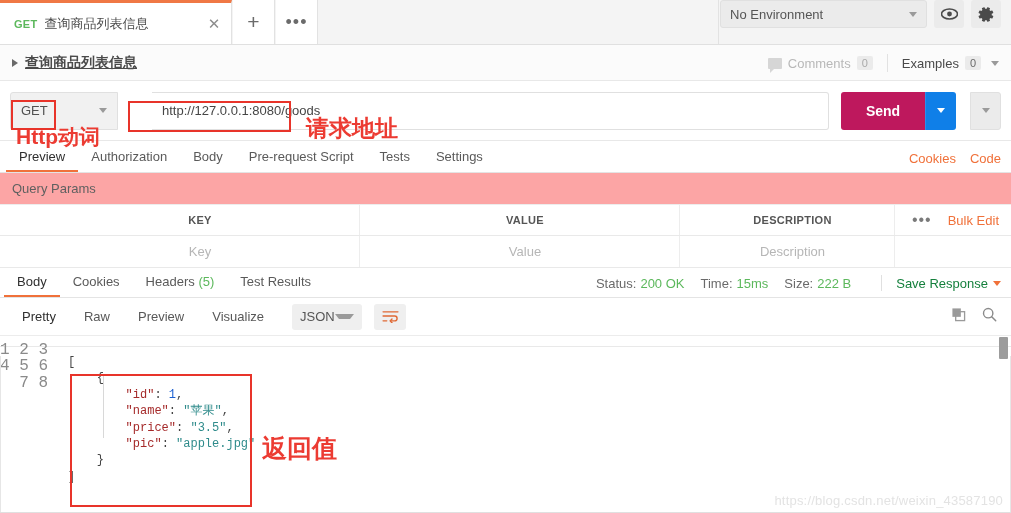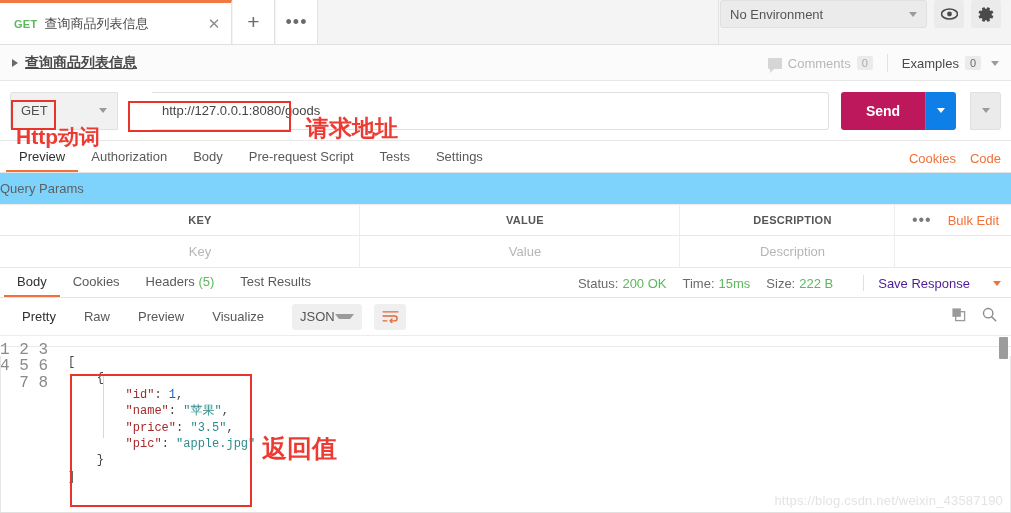--- a/index.html
+++ b/index.html
@@ -129,22 +129,22 @@
   .rtab{
     height:31px;line-height:31px;padding:0 13px;font-size:13px;color:#5a5a5a;cursor:pointer;
     box-sizing:border-box;white-space:nowrap;
   }
   .rtab.active{color:#2f2f2f;border-bottom:2px solid #f0713a;}
   .rtab .cnt{color:#5cb85c;}
   .req-tabs-right{position:absolute;right:10px;bottom:6px;display:flex;gap:14px;}
   .link-orange{color:#f0713a;font-size:13px;cursor:pointer;}
 
   
-  .qp-label{height:31px;line-height:31px;font-size:13px;color:#606060;
-    border-bottom:1px solid #ededed;background:#7dd3fc;}
+  .qp-label{height:31px;line-height:31px;padding-left:12px;font-size:13px;color:#606060;
+    border-bottom:1px solid #ededed;background:#fca5a5;}
   .ptable{background:#fff;}
   .ptable-head{display:flex;height:30px;border-bottom:1px solid #e9e9e9;align-items:center;}
   .ptable-row{display:flex;height:31px;border-bottom:1px solid #e9e9e9;align-items:center;}
   .pcell{box-sizing:border-box;padding-left:11px;height:100%;display:flex;align-items:center;
     border-right:1px solid #ededed;justify-content:center;}
   .pcell.c0{width:30px;padding:0;border-right:none;}
   .pcell.c1{width:330px;}
   .pcell.c2{width:320px;}
   .pcell.c3{width:215px;}
   .pcell.c4{flex:1;border-right:none;justify-content:flex-end;padding-right:12px;gap:16px;}
@@ -153,21 +153,21 @@
   .dots{color:#7a7a7a;font-size:16px;letter-spacing:1px;cursor:pointer;}
 
   
   .resp-tabs{
     position:relative;height:30px;background:#fff;border-bottom:1px solid #e4e4e4;
     display:flex;align-items:flex-end;padding-left:4px;box-sizing:border-box;
   }
   .resp-right{position:absolute;right:10px;bottom:6px;display:flex;align-items:center;font-size:13px;color:#6a6a6a;}
   .resp-right .val{color:#5cb85c;margin-left:4px;}
   .resp-stat{margin-right:16px;}
-  .save-resp{color:#4c1d95;display:flex;align-items:center;gap:23px;cursor:pointer;}
+  .save-resp{color:#15803d;display:flex;align-items:center;gap:5px;cursor:pointer;}
   .save-resp .caret{border-top-color:#f0713a;}
   .resp-sep{width:1px;height:16px;background:#e0e0e0;margin:0 14px;}
 
   .view-bar{
     position:relative;height:38px;background:#fff;display:flex;align-items:center;
     padding-left:8px;box-sizing:border-box;border-bottom:1px solid #ececec;
   }
   .vtab{padding:0 14px;height:24px;line-height:24px;font-size:13px;color:#585858;cursor:pointer;}
   .vtab.active{color:#2f2f2f;}
   .json-sel{

